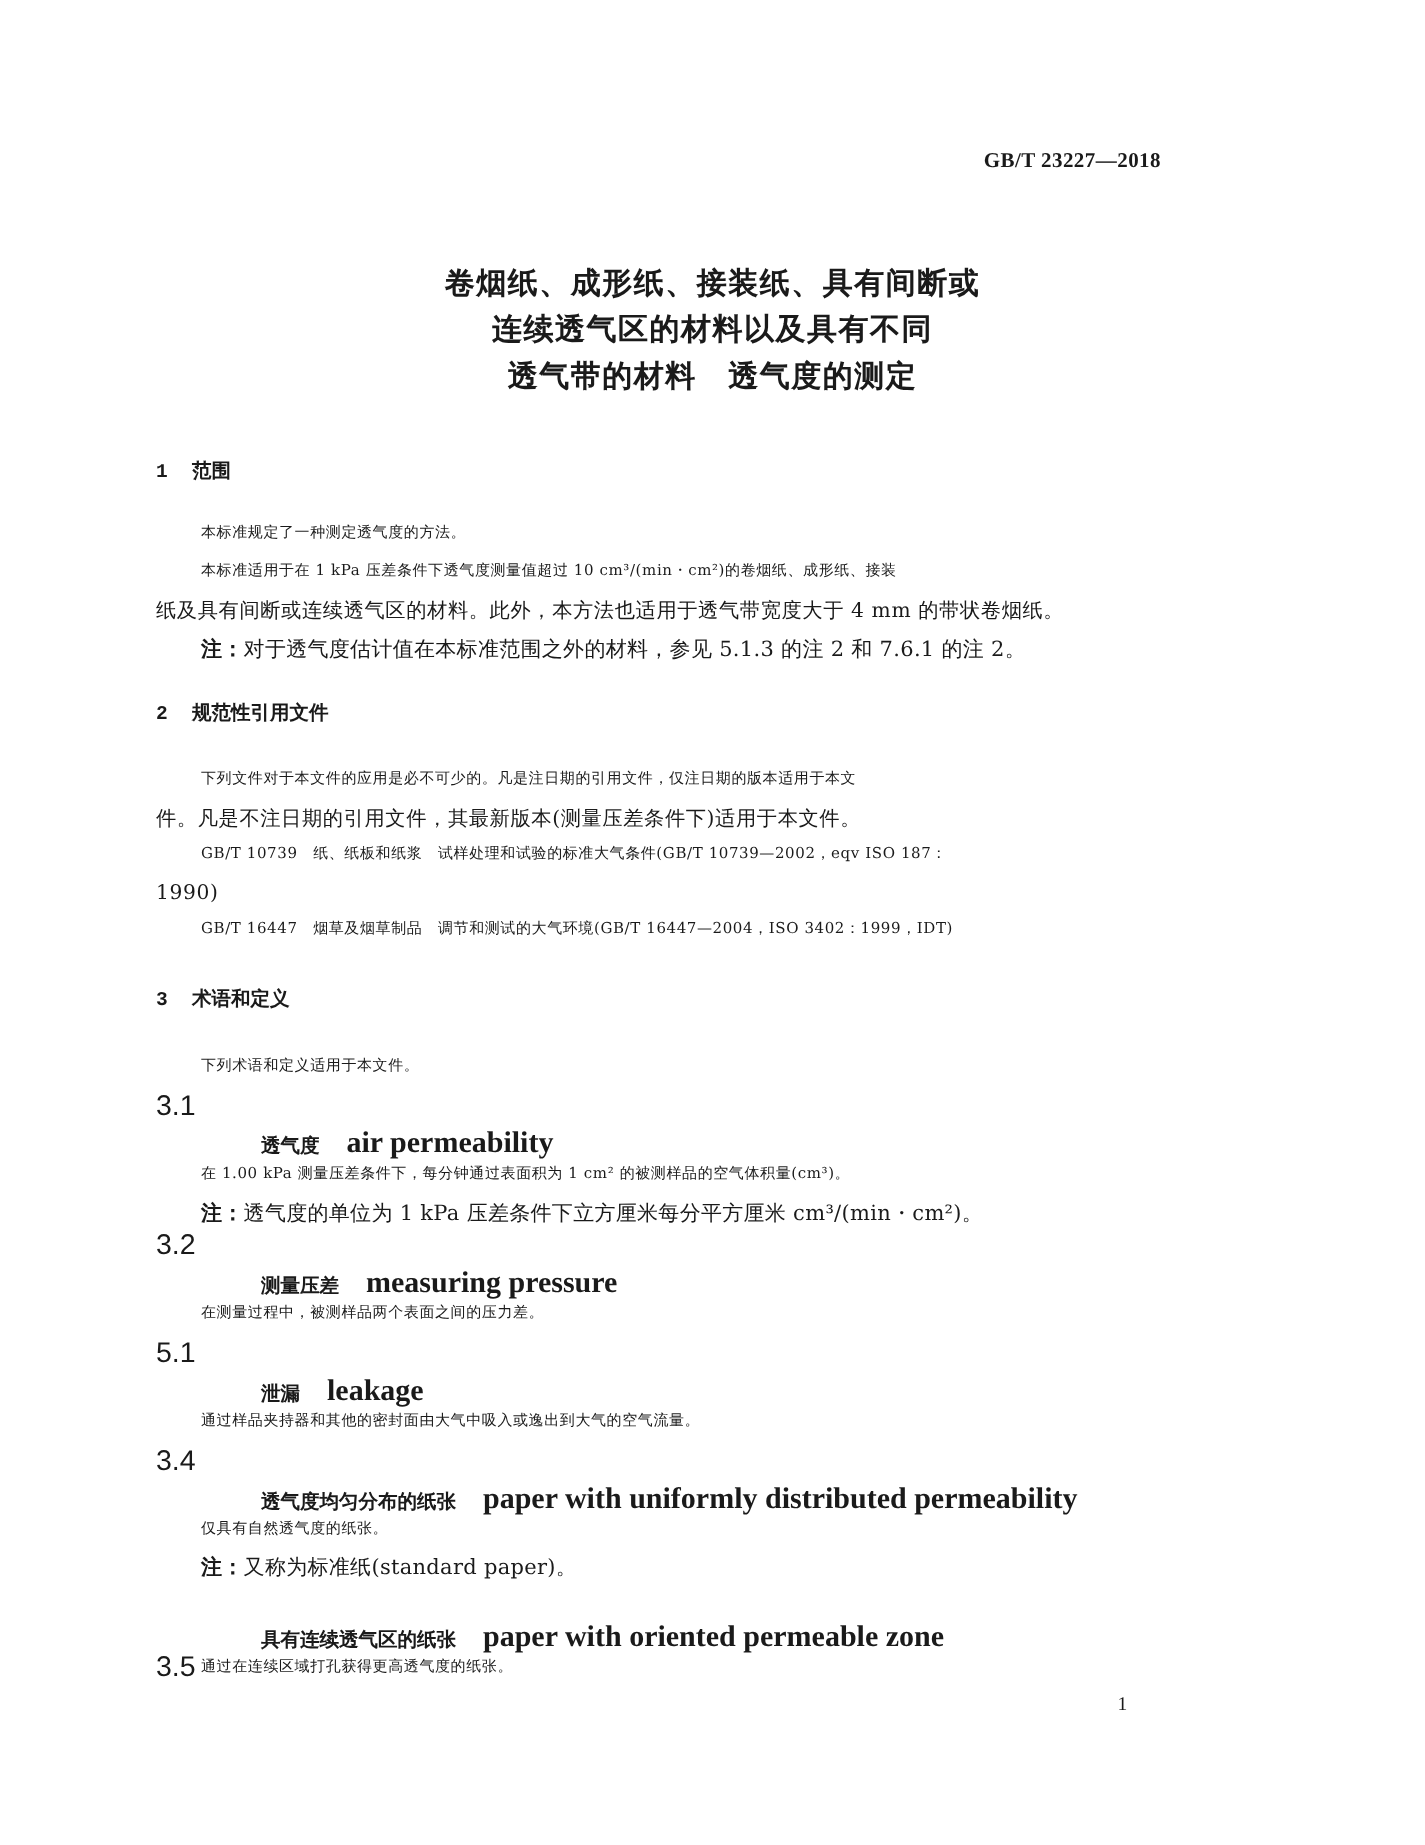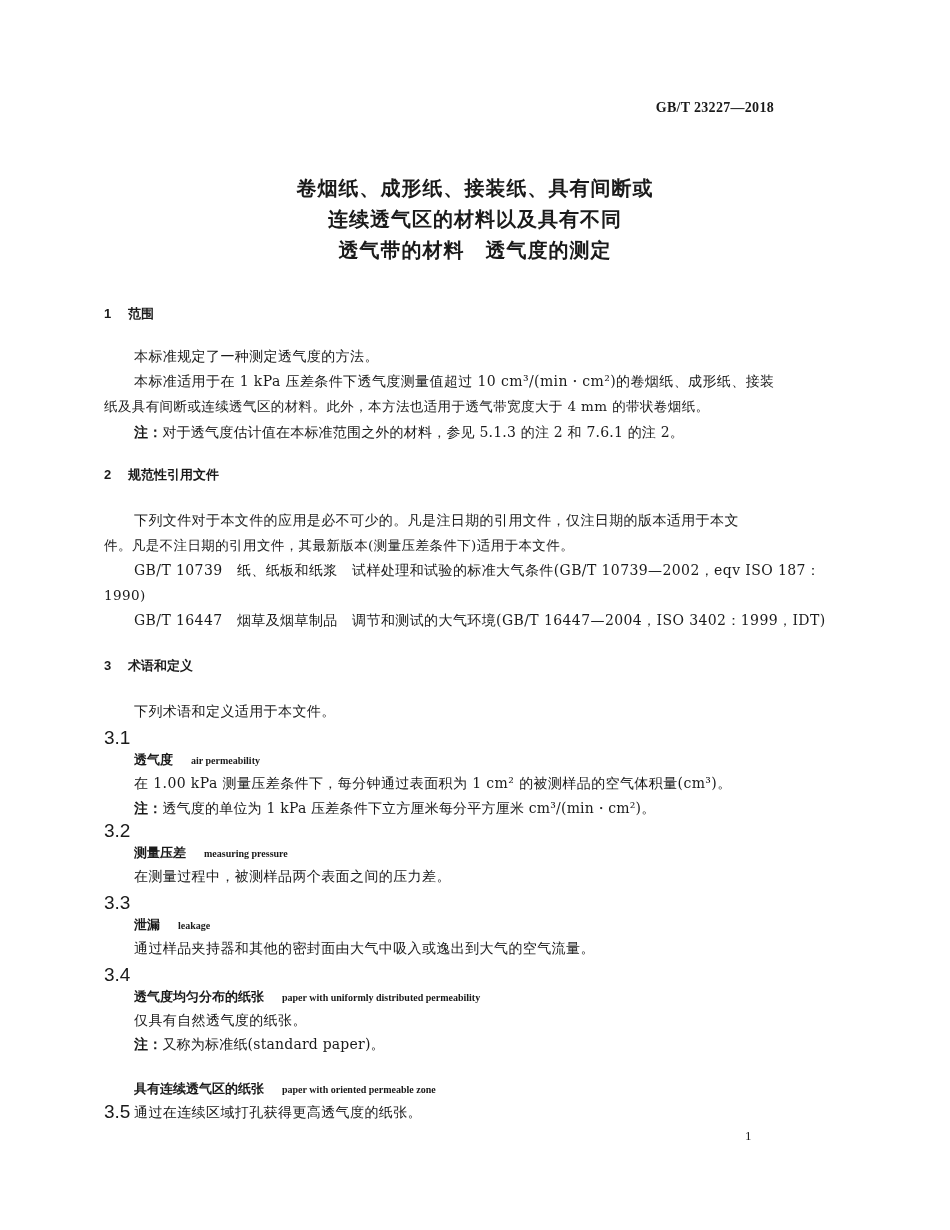--- a/index.html
+++ b/index.html
@@ -1,29 +1,29 @@
 <!DOCTYPE html>
 <html><head>
 <meta charset="utf-8">
 <style>
   html, body { margin: 0; padding: 0; background: #ffffff; }
   body { width: 950px; height: 1230px; position: relative; overflow: hidden; color: #1a1a1a; font-family: "DejaVu Serif", "Liberation Serif", serif; }
   .abs { position: absolute; white-space: nowrap; }
   .std-no { top: 100px; right: 176px; font-family: "Liberation Serif", serif; font-weight: bold; font-size: 14px; letter-spacing: 0.3px; text-align: center; }
   .title { left: 0; width: 950px; text-align: center; font-family: "DejaVu Sans", sans-serif; font-weight: bold; font-size: 20px; letter-spacing: 1px; }
-  .sec { left: 104px; font-family: Liberation Sans, sans-serif; font-weight: bold; font-size: 13px; }
+  .sec { left: 104px; font-family: Liberation Mono, monospace; font-weight: bold; font-size: 13px; }
   .sec .num { display: inline-block; width: 24px; }
-  .p { left: 134px; font-size: 14px; letter-spacing: 0.4px; }
+  .p { left: 134px; font-size: 10px; letter-spacing: 0.4px; }
   .p0 { left: 104px; font-size: 13.5px; letter-spacing: 0.4px; }
   .note { left: 134px; font-size: 14px; letter-spacing: 0.2px; }
   .note b { font-family: "DejaVu Sans", sans-serif; font-weight: bold; }
   .clause { left: 104px; font-family: "Liberation Sans", sans-serif; font-size: 19px; }
   .term { left: 134px; font-size: 13px; font-weight: bold; }
-  .term .zh { font-family: "DejaVu Sans", sans-serif; }
-  .term .en { font-family: "Liberation Serif", serif; margin-left: 18px; font-size: 10px; }
+  .term .zh { font-family: "DejaVu Sans", sans-serif; margin-left: 40px; }
+  .term .en { font-family: "Liberation Serif", serif; margin-left: 18px; font-size: 20px; }
   .page-num { top: 1128px; left: 745px; font-family: "Liberation Serif", serif; font-size: 13px; }
 </style>
 </head>
 <body>
 
 <div class="abs std-no">GB/T 23227—2018</div>
 
 <div>
   <div class="abs title" style="top:175px">卷烟纸、成形纸、接装纸、具有间断或</div>
   <div class="abs title" style="top:206px">连续透气区的材料以及具有不同</div>
@@ -54,21 +54,21 @@
 
 <div class="abs clause" style="top:727px">3.1</div>
 <div class="abs term" style="top:751px"><span class="zh">透气度</span><span class="en">air permeability</span></div>
 <div class="abs p" style="top:775px">在 1.00 kPa 测量压差条件下，每分钟通过表面积为 1 cm² 的被测样品的空气体积量(cm³)。</div>
 <div class="abs note" style="top:800px"><b>注：</b><span>透气度的单位为 1 kPa 压差条件下立方厘米每分平方厘米 cm³/(min・cm²)。</span></div>
 
 <div class="abs clause" style="top:820px">3.2</div>
 <div class="abs term" style="top:844px"><span class="zh">测量压差</span><span class="en">measuring pressure</span></div>
 <div class="abs p" style="top:868px">在测量过程中，被测样品两个表面之间的压力差。</div>
 
-<div class="abs clause" style="top:892px">3.3</div>
+<div class="abs clause" style="top:892px">5.1</div>
 <div class="abs term" style="top:916px"><span class="zh">泄漏</span><span class="en">leakage</span></div>
 <div class="abs p" style="top:940px">通过样品夹持器和其他的密封面由大气中吸入或逸出到大气的空气流量。</div>
 
 <div class="abs clause" style="top:964px">3.4</div>
 <div class="abs term" style="top:988px"><span class="zh">透气度均匀分布的纸张</span><span class="en">paper with uniformly distributed permeability</span></div>
 <div class="abs p" style="top:1012px">仅具有自然透气度的纸张。</div>
 <div class="abs note" style="top:1036px"><b>注：</b><span>又称为标准纸(standard paper)。</span></div>
 
 <div class="abs clause" style="top:1101px">3.5</div>
 <div class="abs term" style="top:1080px"><span class="zh">具有连续透气区的纸张</span><span class="en">paper with oriented permeable zone</span></div>

